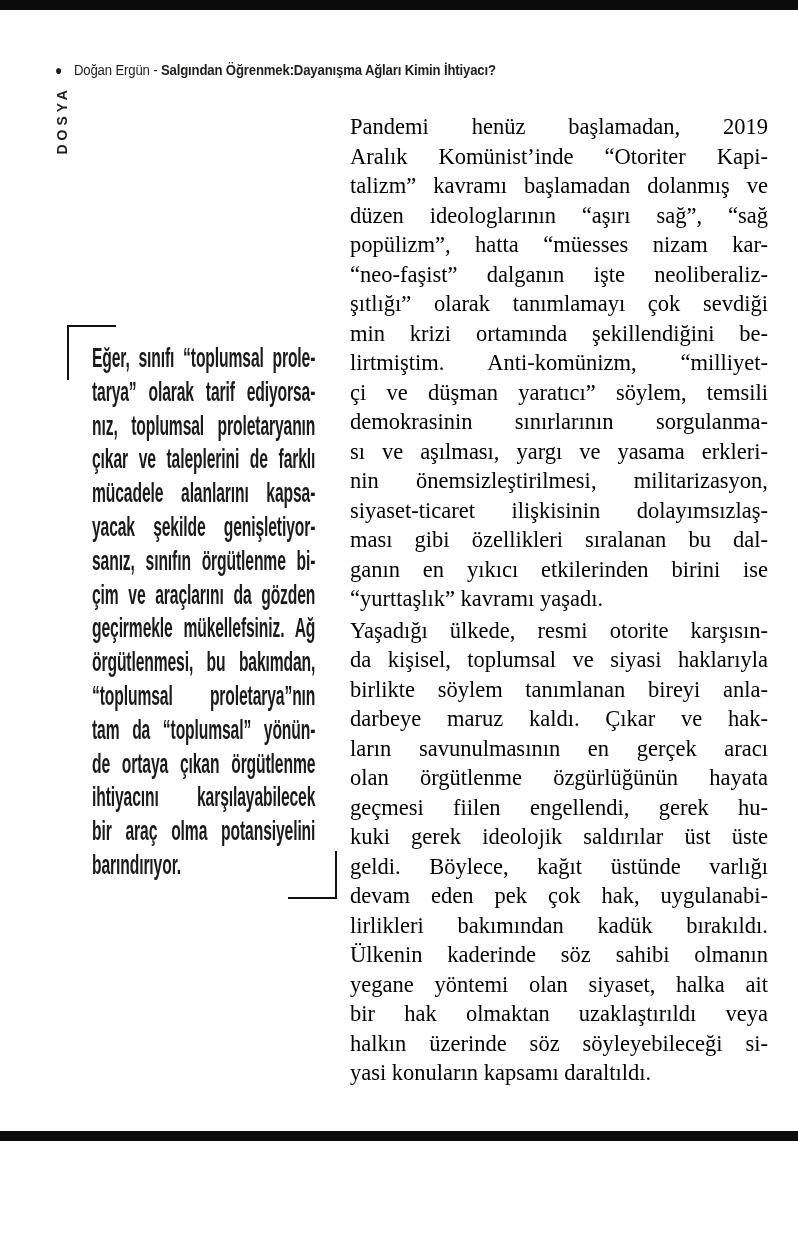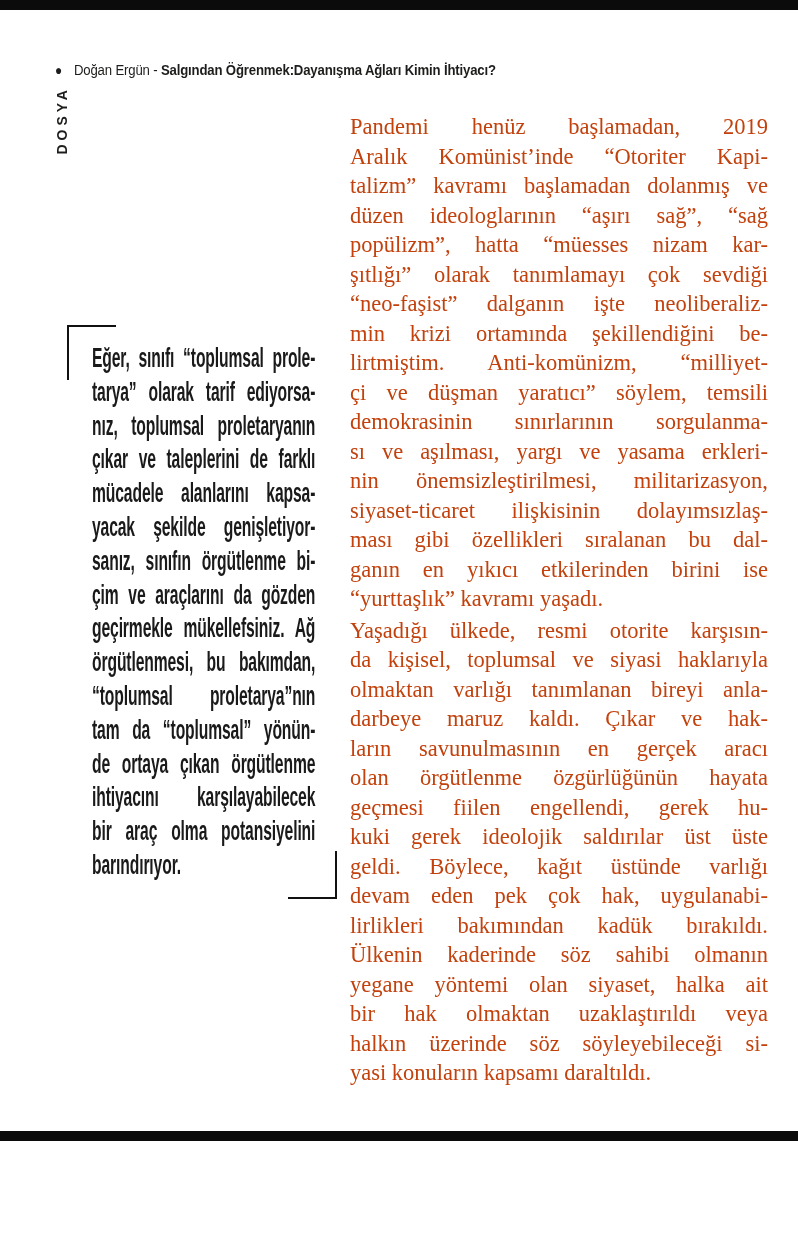--- a/index.html
+++ b/index.html
@@ -80,21 +80,21 @@
   }
 
   .article {
     position: absolute;
     left: 350px;
     top: 112px;
     width: 418px;
     font-family: "Liberation Serif", serif;
     font-size: 22.5px;
     line-height: 29.5px;
-    color: #c2410c;
+    color: #000000;
   }
   .article .para + .para { margin-top: 2px; }
 
   .tline { text-align: justify; text-align-last: justify; }
   .tline.last { text-align-last: left; }
 
   .page-number {
     position: absolute;
     left: 44px;
     top: 1151px;
@@ -140,37 +140,37 @@
 
   <div class="bracket-br"></div>
 
   <div class="article">
     <div class="para">
         <div class="tline">Pandemi henüz başlamadan, 2019</div>
         <div class="tline">Aralık Komünist’inde “Otoriter Kapi-</div>
         <div class="tline">talizm” kavramı başlamadan dolanmış ve</div>
         <div class="tline">düzen ideologlarının “aşırı sağ”, “sağ</div>
         <div class="tline">popülizm”, hatta “müesses nizam kar-</div>
+        <div class="tline">“neo-faşist” dalganın işte neoliberaliz-</div>
         <div class="tline">şıtlığı” olarak tanımlamayı çok sevdiği</div>
-        <div class="tline">“neo-faşist” dalganın işte neoliberaliz-</div>
         <div class="tline">min krizi ortamında şekillendiğini be-</div>
         <div class="tline">lirtmiştim. Anti-komünizm, “milliyet-</div>
         <div class="tline">çi ve düşman yaratıcı” söylem, temsili</div>
         <div class="tline">demokrasinin sınırlarının sorgulanma-</div>
         <div class="tline">sı ve aşılması, yargı ve yasama erkleri-</div>
         <div class="tline">nin önemsizleştirilmesi, militarizasyon,</div>
         <div class="tline">siyaset-ticaret ilişkisinin dolayımsızlaş-</div>
         <div class="tline">ması gibi özellikleri sıralanan bu dal-</div>
         <div class="tline">ganın en yıkıcı etkilerinden birini ise</div>
         <div class="tline last">“yurttaşlık” kavramı yaşadı.</div>
       </div>
     <div class="para">
         <div class="tline">Yaşadığı ülkede, resmi otorite karşısın-</div>
         <div class="tline">da kişisel, toplumsal ve siyasi haklarıyla</div>
-        <div class="tline">olmaktan varlığı tanımlanan bireyi anla-</div>
+        <div class="tline">birlikte söylem tanımlanan bireyi anla-</div>
         <div class="tline">darbeye maruz kaldı. Çıkar ve hak-</div>
         <div class="tline">ların savunulmasının en gerçek aracı</div>
         <div class="tline">olan örgütlenme özgürlüğünün hayata</div>
         <div class="tline">geçmesi fiilen engellendi, gerek hu-</div>
         <div class="tline">kuki gerek ideolojik saldırılar üst üste</div>
         <div class="tline">geldi. Böylece, kağıt üstünde varlığı</div>
         <div class="tline">devam eden pek çok hak, uygulanabi-</div>
         <div class="tline">lirlikleri bakımından kadük bırakıldı.</div>
         <div class="tline">Ülkenin kaderinde söz sahibi olmanın</div>
         <div class="tline">yegane yöntemi olan siyaset, halka ait</div>

